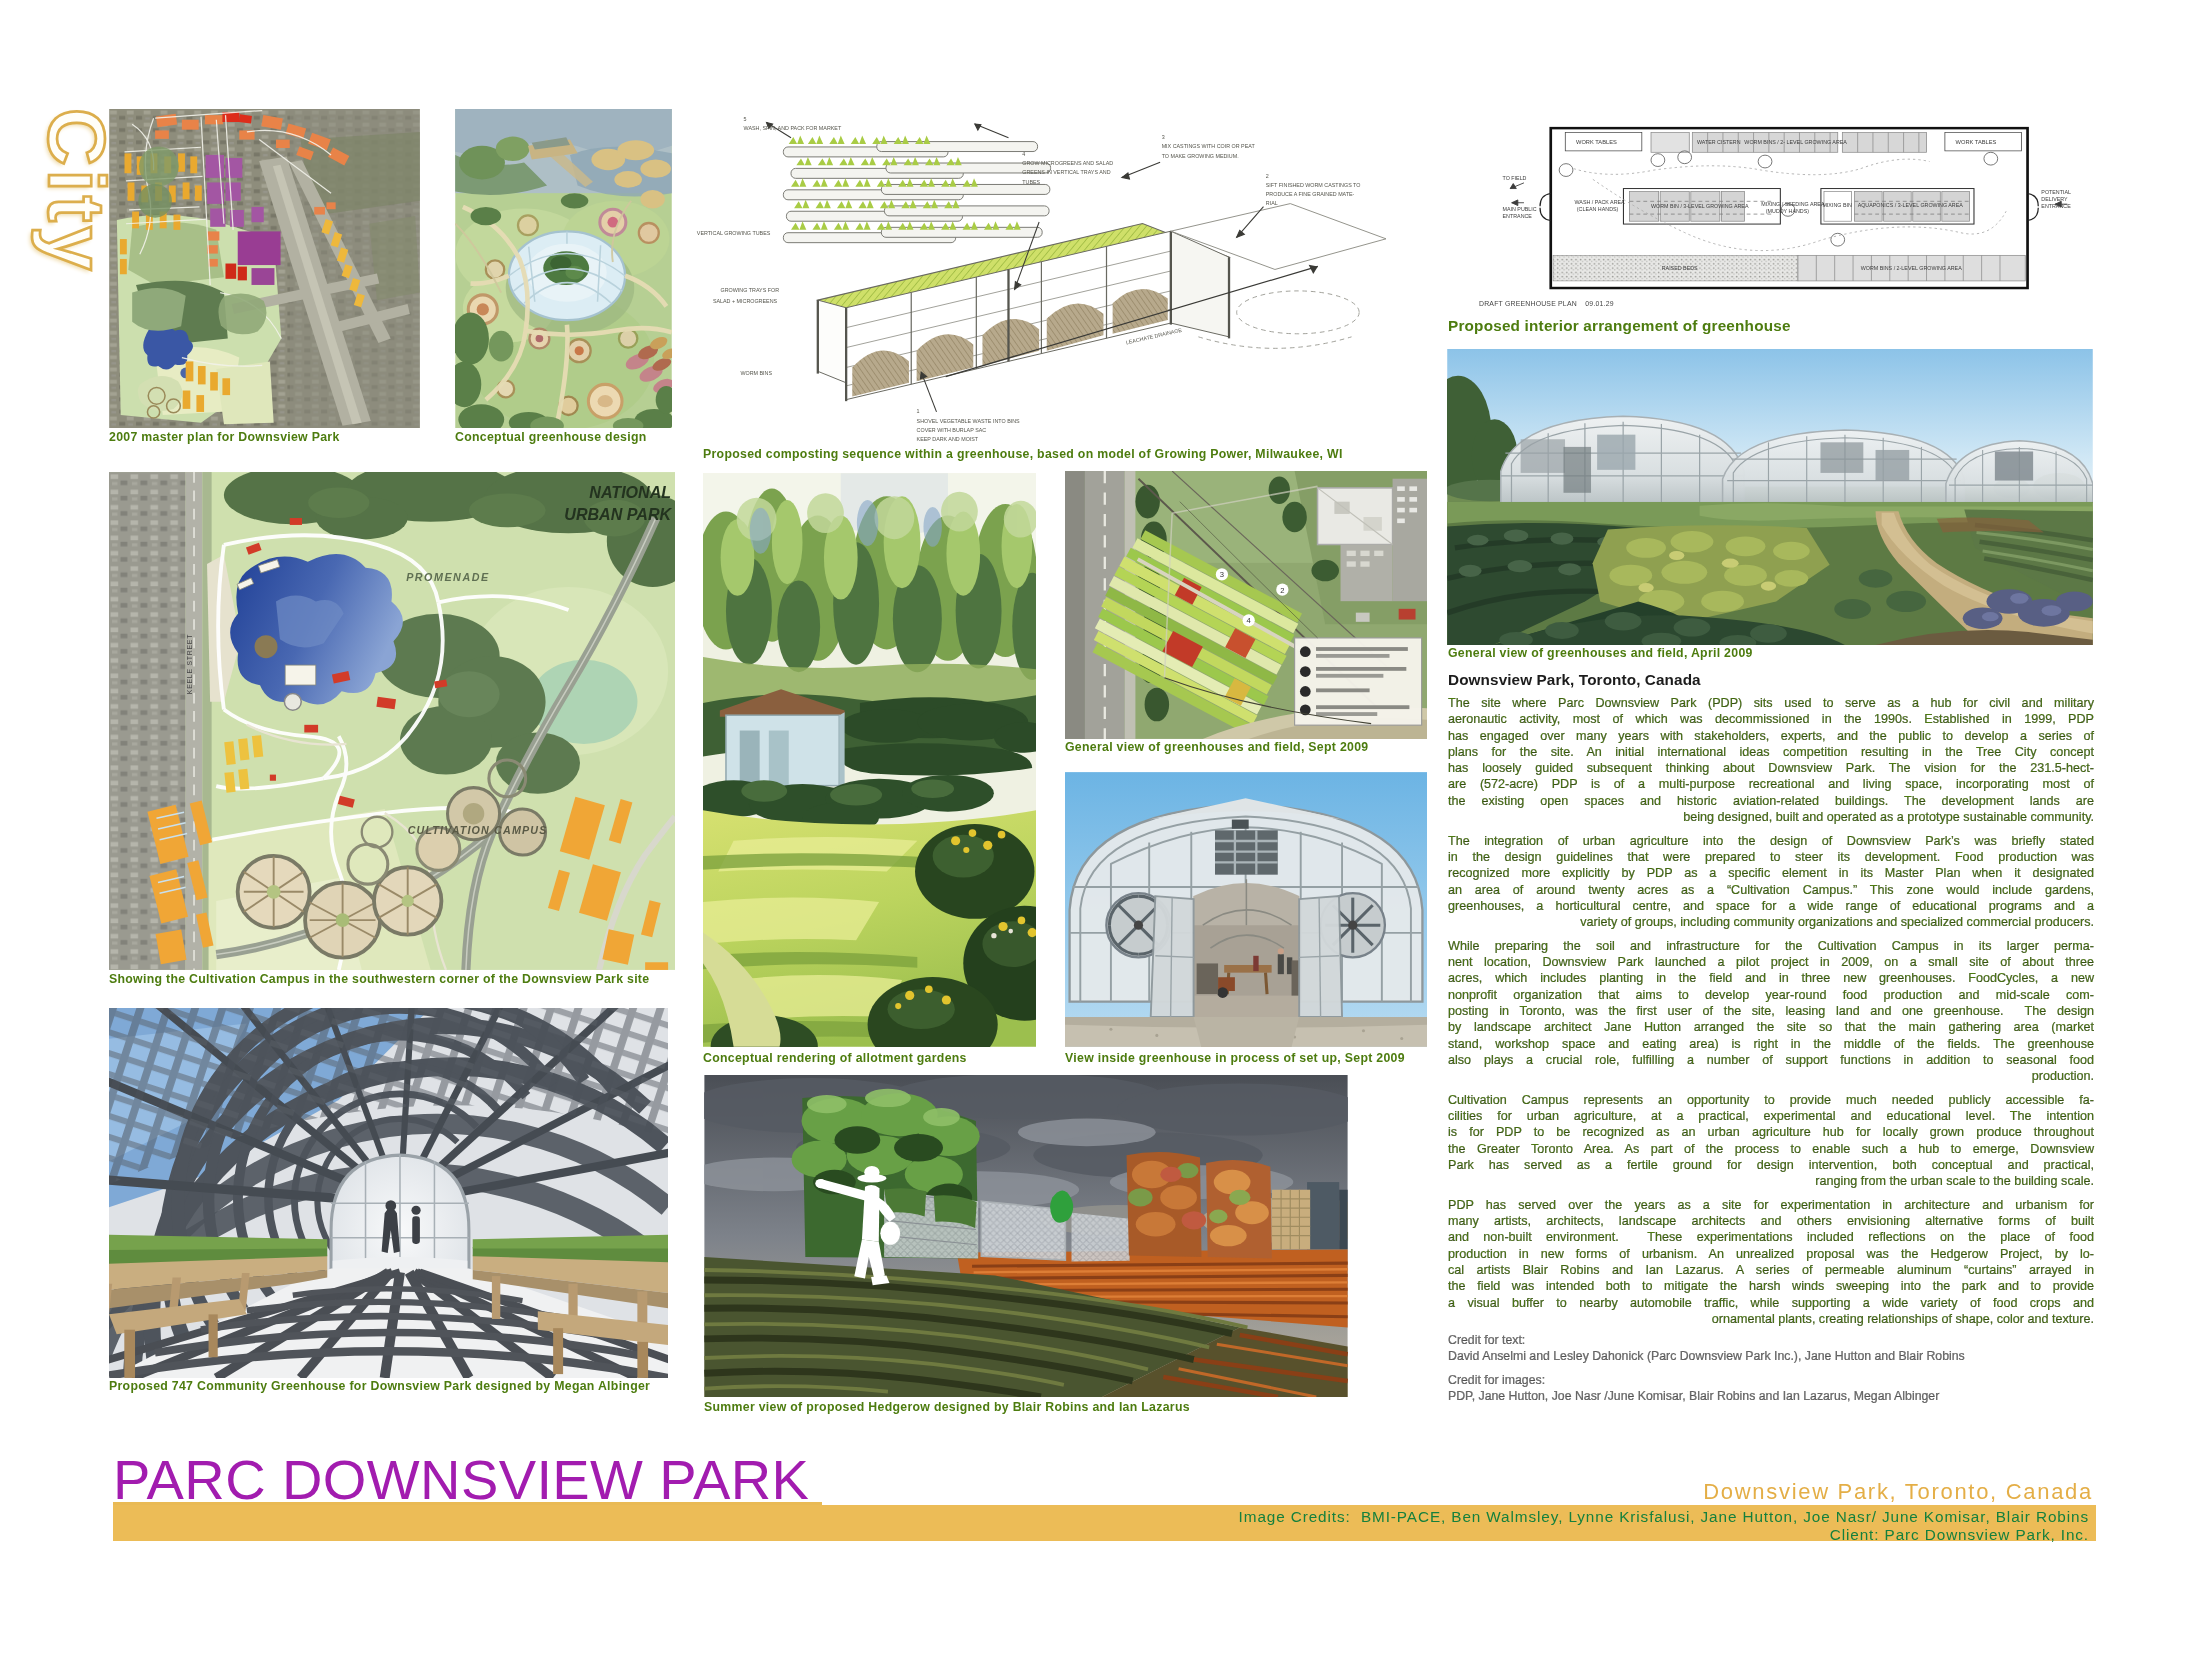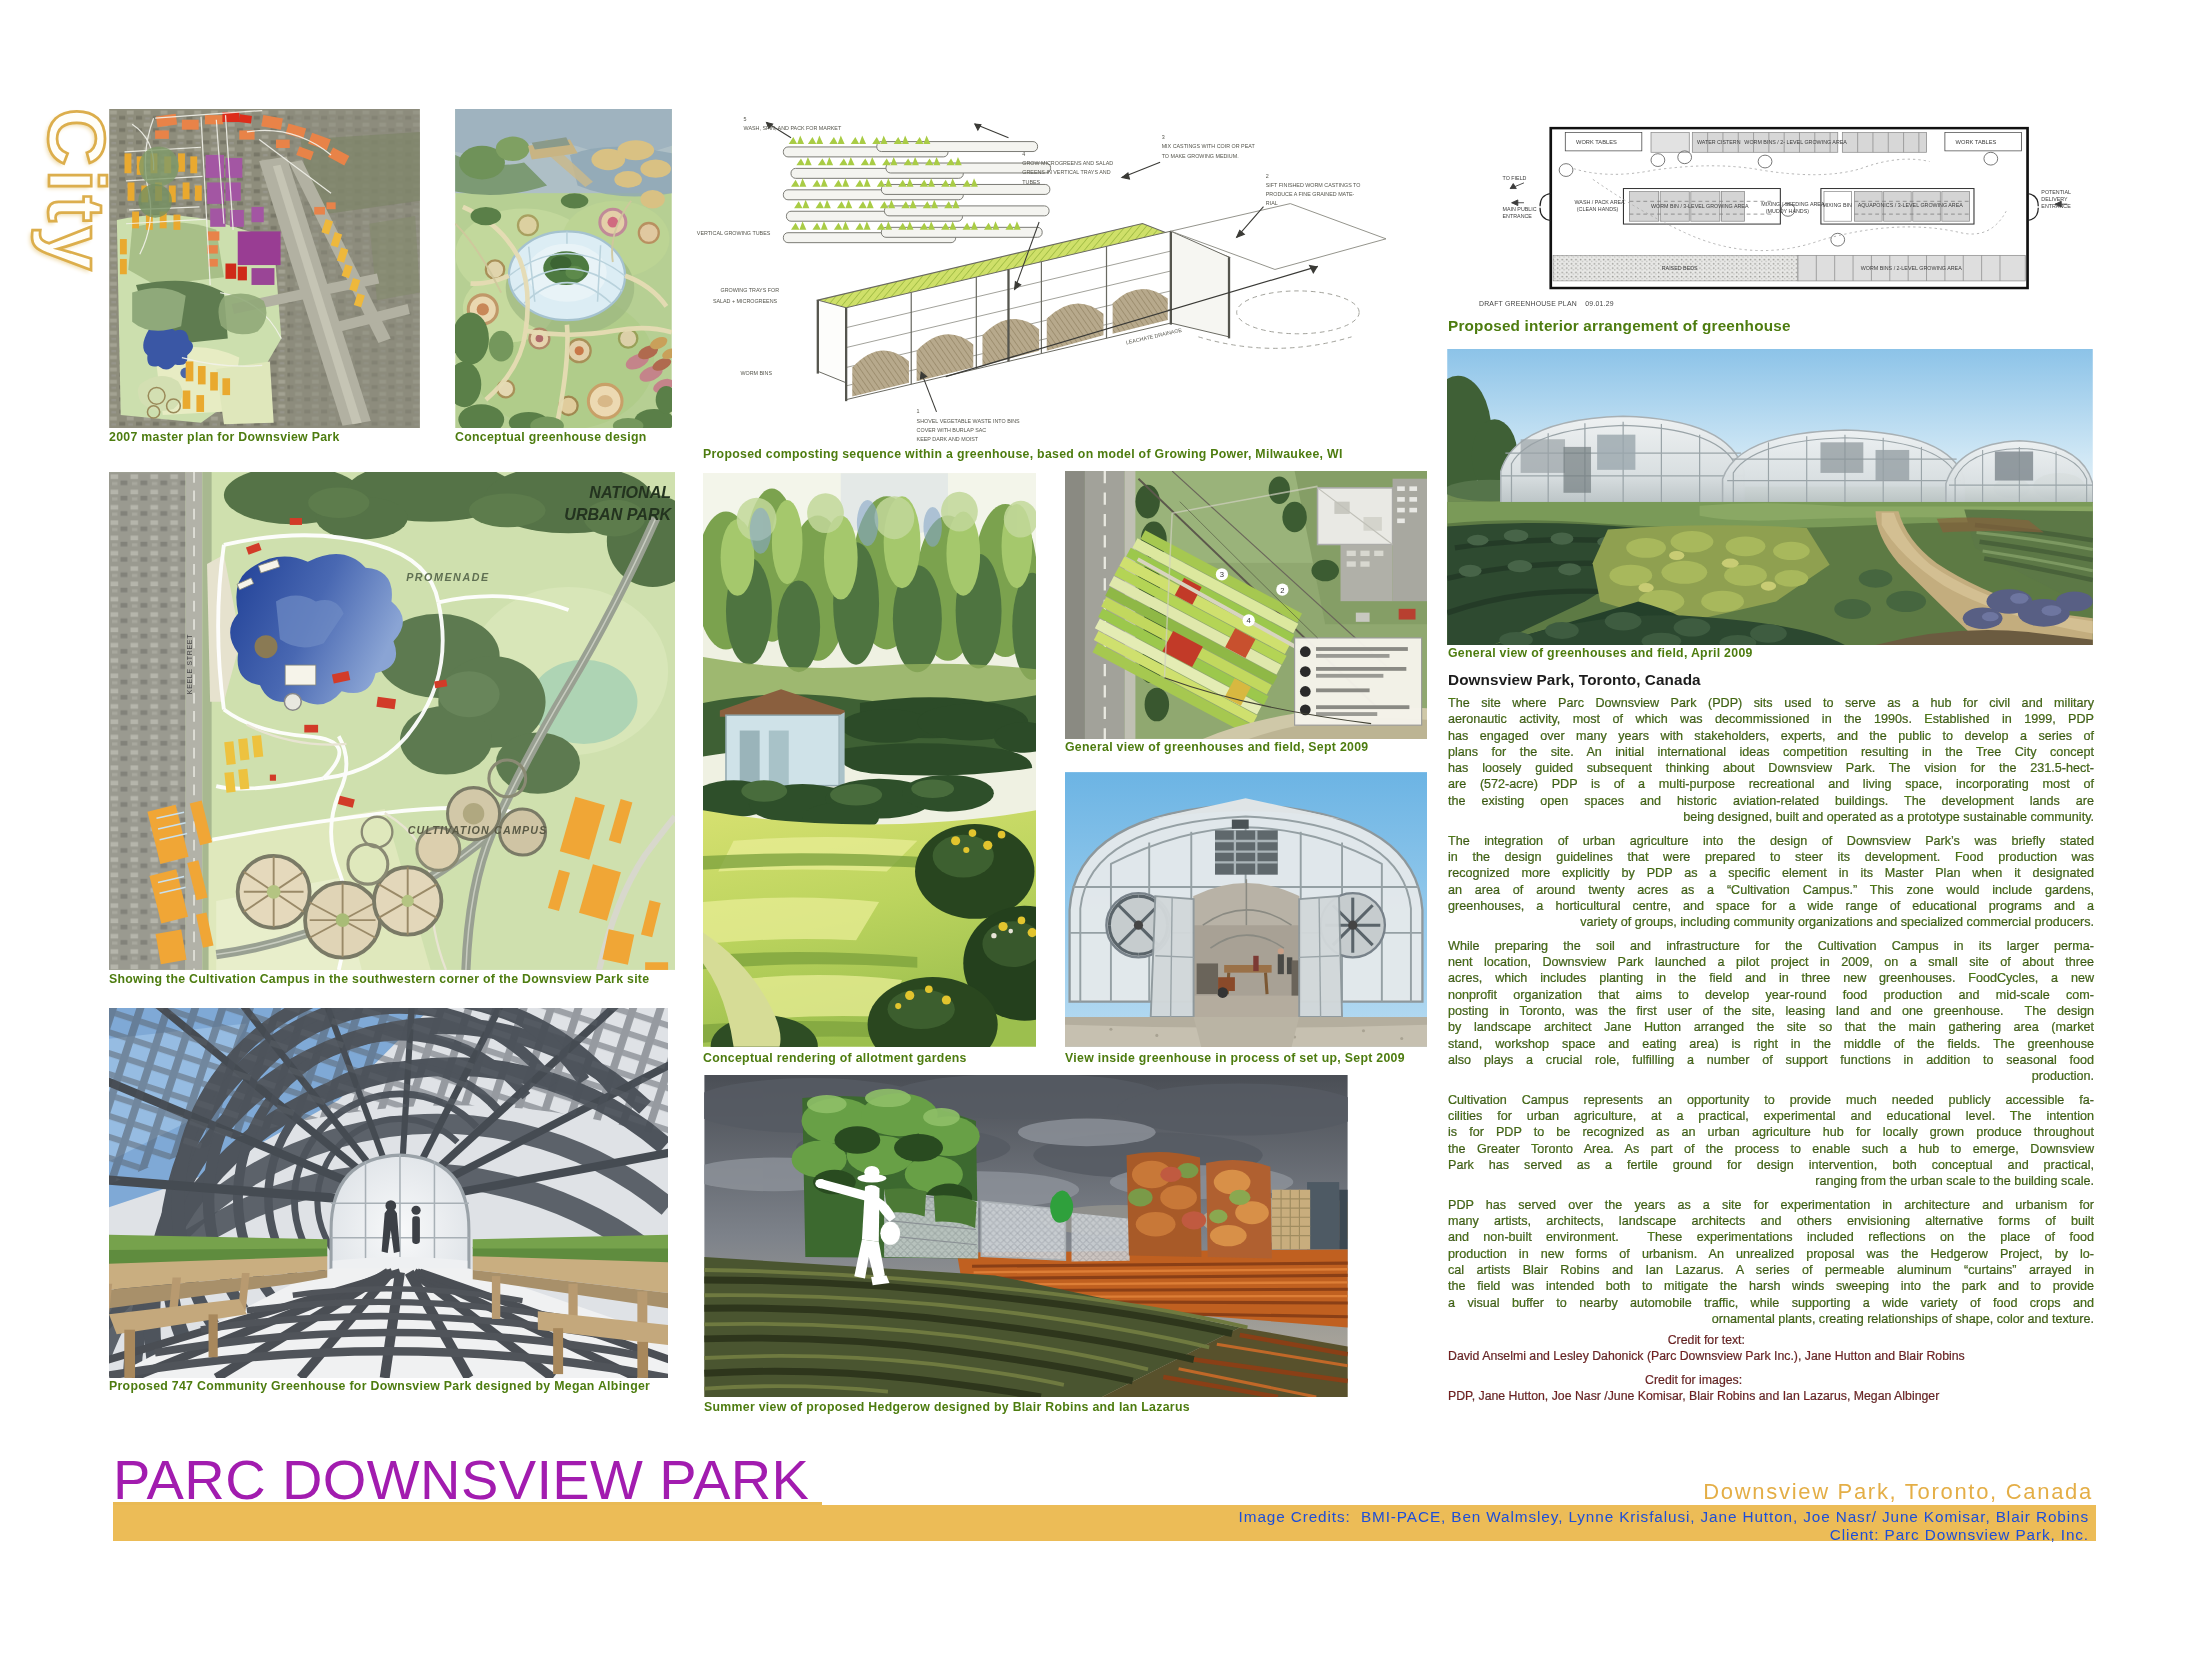--- a/index.html
+++ b/index.html
@@ -9,21 +9,21 @@
 .cap{position:absolute;font-weight:bold;color:#4d7c0f;font-size:12.3px;letter-spacing:0.3px;white-space:nowrap;}
 .city{position:absolute;left:116px;top:108px;font-size:80px;font-weight:bold;
   letter-spacing:3.8px;line-height:80px;white-space:nowrap;transform-origin:0 0;
   transform:rotate(90deg);color:#fffef9;
   -webkit-text-stroke:2.7px #dcae4c;text-shadow:2.3px 2.3px 4.6px #eed9a6;}
 .bodytxt{position:absolute;left:1448px;width:646px;color:#4d7c0f;font-size:12.6px;line-height:16.3px;-webkit-text-stroke:0.2px #1c1c1c;}
 .jl{text-align:justify;text-align-last:justify;}
 .ll{text-align:right;}
 .par{margin:0 0 7.3px 0;}
 .head{position:absolute;left:1448px;top:671px;color:#1c1c1c;font-weight:bold;font-size:15.3px;letter-spacing:0.1px;white-space:nowrap;}
-.credit{position:absolute;left:1448px;color:#7f1d1d;font-size:12.3px;line-height:16.3px;text-align:center;-webkit-text-stroke:0.2px #2a2a2a;}
+.credit{position:absolute;left:1448px;color:#737373;font-size:12.3px;line-height:16.3px;-webkit-text-stroke:0.2px #2a2a2a;}
 svg{display:block;}
 </style>
 </head>
 <body>
 <div id="page">
 
   <div class="city">City</div>
 
   <div class="abs" id="imgA" style="left:109px;top:109px;width:311px;height:319px;">
   <svg width="311" height="319" viewBox="0 0 406 417">
@@ -1582,16 +1582,16 @@
       <polygon points="218,264 238,262 242,272 220,275"></polygon>
     </g>
   </svg>
   </div>
   <div class="cap" style="left:704px;top:1400px;">Summer view of proposed Hedgerow designed by Blair Robins and Ian Lazarus</div>
 
   <div class="abs" style="left:113px;top:1447px;font-size:56px;color:#a21caf;letter-spacing:0.4px;white-space:nowrap;">PARC DOWNSVIEW PARK</div>
   <div class="abs" style="left:113px;top:1502px;width:709px;height:3.8px;background:#e9ba55;"></div>
   <div class="abs" style="left:1072px;top:1479px;width:1021px;text-align:right;font-size:22px;color:#e4ae46;letter-spacing:1.7px;white-space:nowrap;">Downsview Park, Toronto, Canada</div>
   <div class="abs" style="left:113px;top:1505px;width:1983px;height:36px;background:#ecbc57;"></div>
-  <div class="abs" style="left:919px;top:1508px;width:1170px;text-align:right;font-size:15.3px;line-height:18px;color:#1d4ed8;letter-spacing:0.9px;white-space:nowrap;">Image Credits:&nbsp; BMI-PACE, Ben Walmsley, Lynne Krisfalusi, Jane Hutton, Joe Nasr/ June Komisar, Blair Robins<br>Client: Parc Downsview Park, Inc.</div>
+  <div class="abs" style="left:919px;top:1508px;width:1170px;text-align:right;font-size:15.3px;line-height:18px;color:#15803d;letter-spacing:0.9px;white-space:nowrap;">Image Credits:&nbsp; BMI-PACE, Ben Walmsley, Lynne Krisfalusi, Jane Hutton, Joe Nasr/ June Komisar, Blair Robins<br>Client: Parc Downsview Park, Inc.</div>
 
 </div>
 
 
 </body></html>

